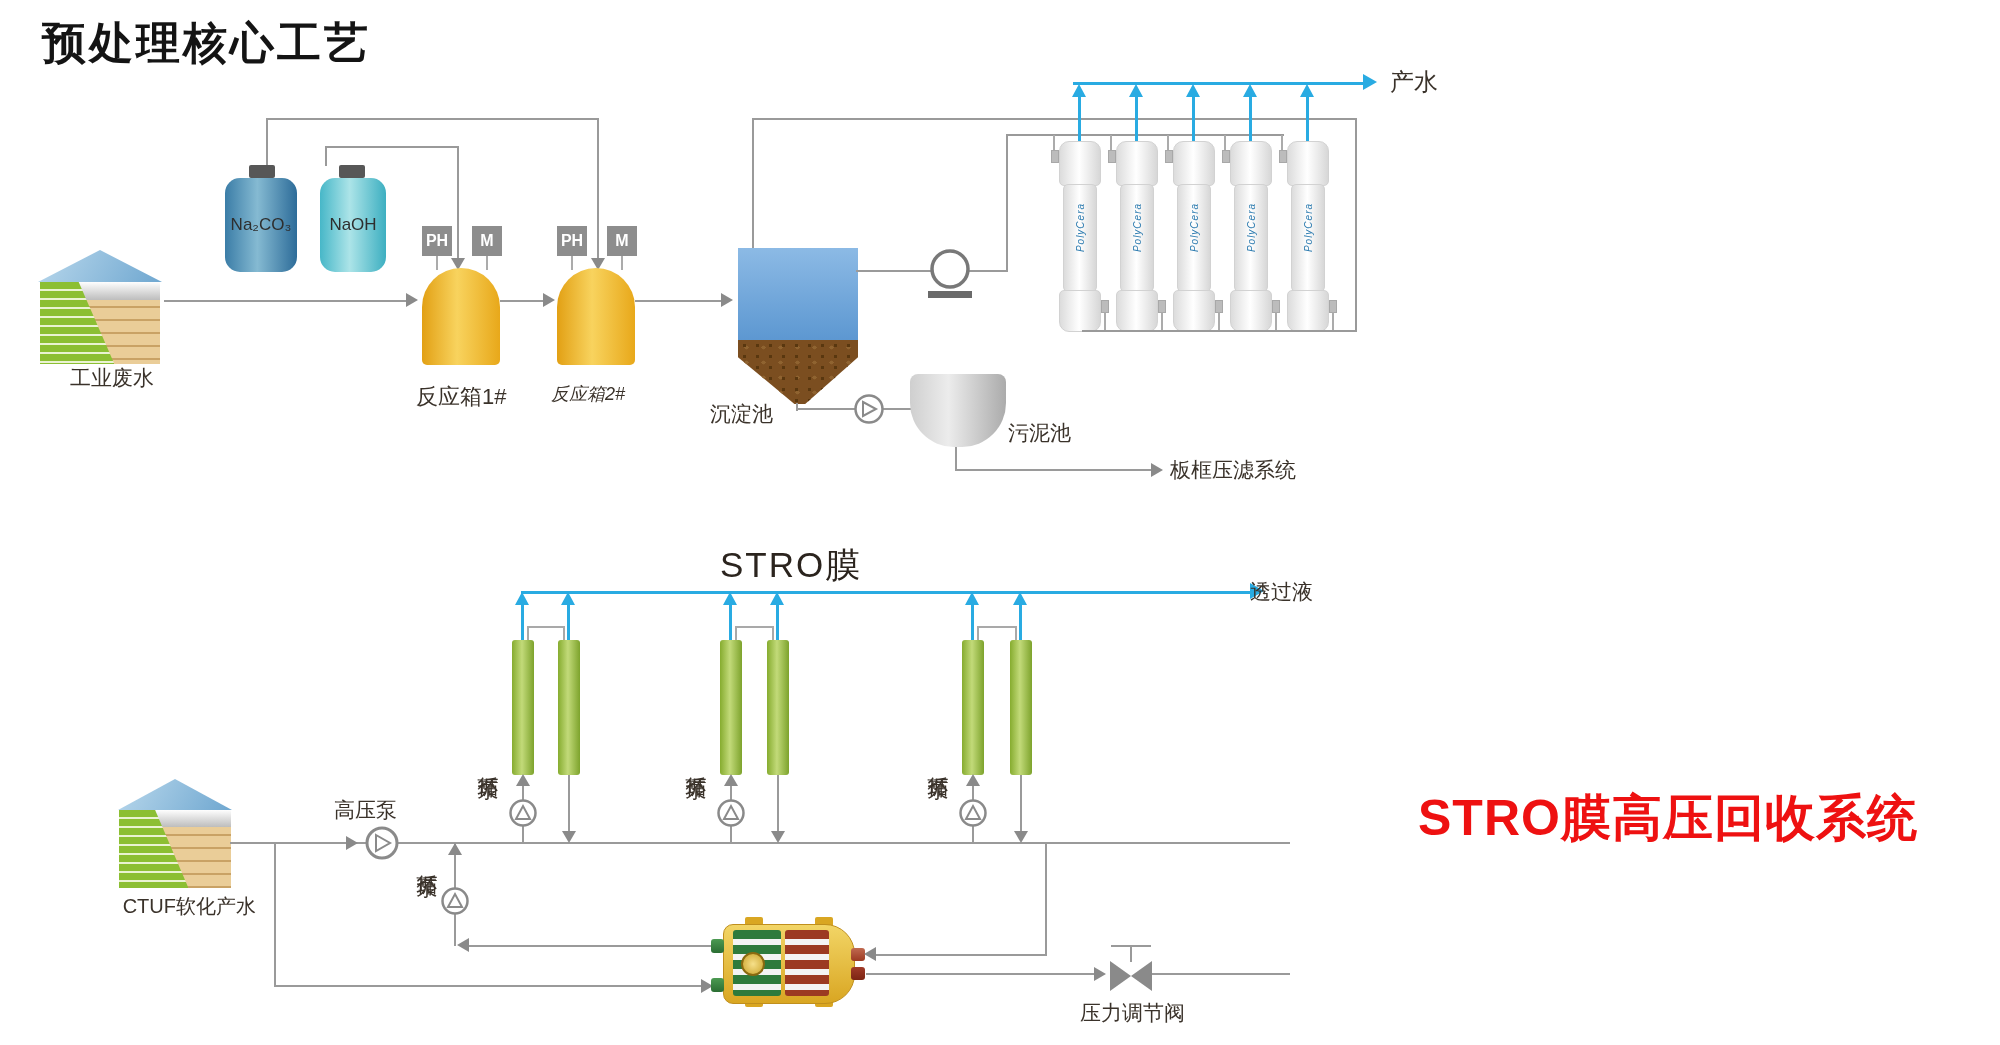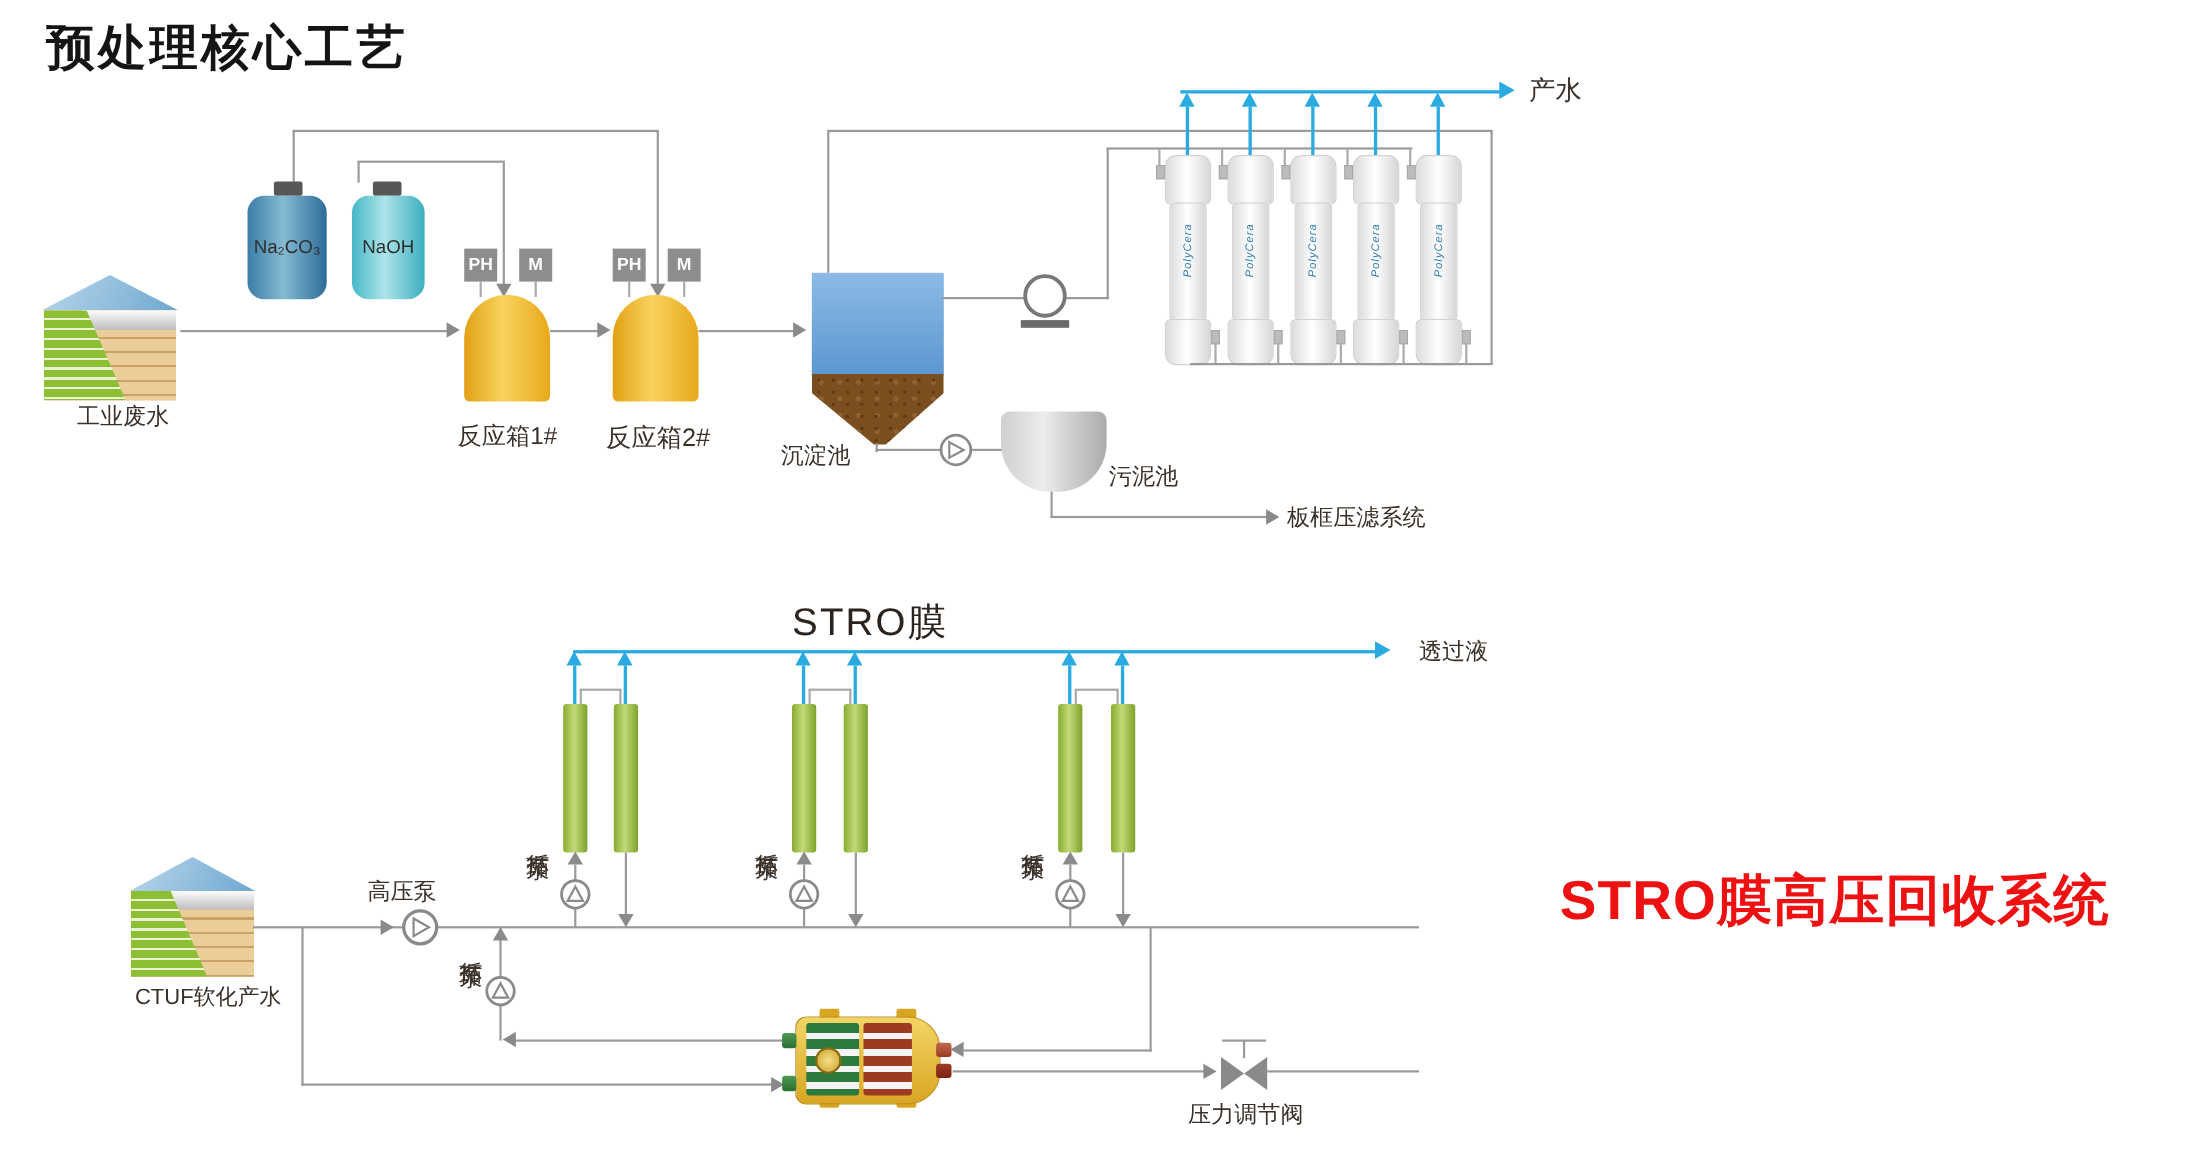--- a/index.html
+++ b/index.html
@@ -99,21 +99,21 @@
   <div class="sensor" style="left:472px;top:226px;">M</div>
 
   <div class="vl thin" style="left:571px;top:256px;height:14px;"></div>
   <div class="vl thin" style="left:621px;top:256px;height:14px;"></div>
   <div class="sensor" style="left:557px;top:226px;">PH</div>
   <div class="sensor" style="left:607px;top:226px;">M</div>
 
   <div class="rtank" style="left:422px;top:268px;"></div>
   <div class="rtank" style="left:557px;top:268px;"></div>
   <div class="lbl" style="left:416px;top:382px;font-size:22px;">反应箱1#</div>
-  <div class="lbl" style="left:551px;top:382px;font-size:23px;">反应箱2#</div>
+  <div class="lbl" style="left:551px;top:382px;font-size:18px;font-style:italic;">反应箱2#</div>
 
   <div class="hl" style="left:500px;top:300px;width:46px;"></div>
   <div class="ar r" style="left:543px;top:293px;"></div>
   <div class="hl" style="left:635px;top:300px;width:90px;"></div>
   <div class="ar r" style="left:721px;top:293px;"></div>
 
   <div class="hl" style="left:752px;top:118px;width:605px;"></div>
   <div class="vl" style="left:752px;top:120px;height:128px;"></div>
   <div class="vl" style="left:1355px;top:119px;height:212px;"></div>
 
@@ -203,21 +203,21 @@
   <div class="vl" style="left:955px;top:447px;height:24px;"></div>
   <div class="hl" style="left:955px;top:469px;width:198px;"></div>
   <div class="ar r" style="left:1151px;top:463px;"></div>
   <div class="lbl" style="left:1170px;top:456px;">板框压滤系统</div>
 
   <div class="red" style="left:1418px;top:785px;">STRO膜高压回收系统</div>
   <div class="lbl big" style="left:720px;top:542px;font-size:35px;">STRO膜</div>
 
   <div class="bhl" style="left:521px;top:591px;width:731px;"></div>
   <div class="ar br" style="left:1250px;top:583px;"></div>
-  <div class="lbl" style="left:1290px;top:578px;text-align:center;">透过液</div>
+  <div class="lbl" style="left:1250px;top:578px;text-align:center;">透过液</div>
 
   <div class="src" style="left:118px;top:779px;width:114px;height:110px;">
     <div class="roof" style="left:0;top:0;width:114px;height:31px;"></div>
     <div class="sbody" style="left:1px;top:31px;width:112px;height:78px;">
       <div class="waves"></div>
       <div class="gband"></div>
       <div class="greenpart"></div>
     </div>
   </div>
   <div class="lbl c" style="left:96px;top:893px;width:160px;font-size:20px;">CTUF软化产水</div>

